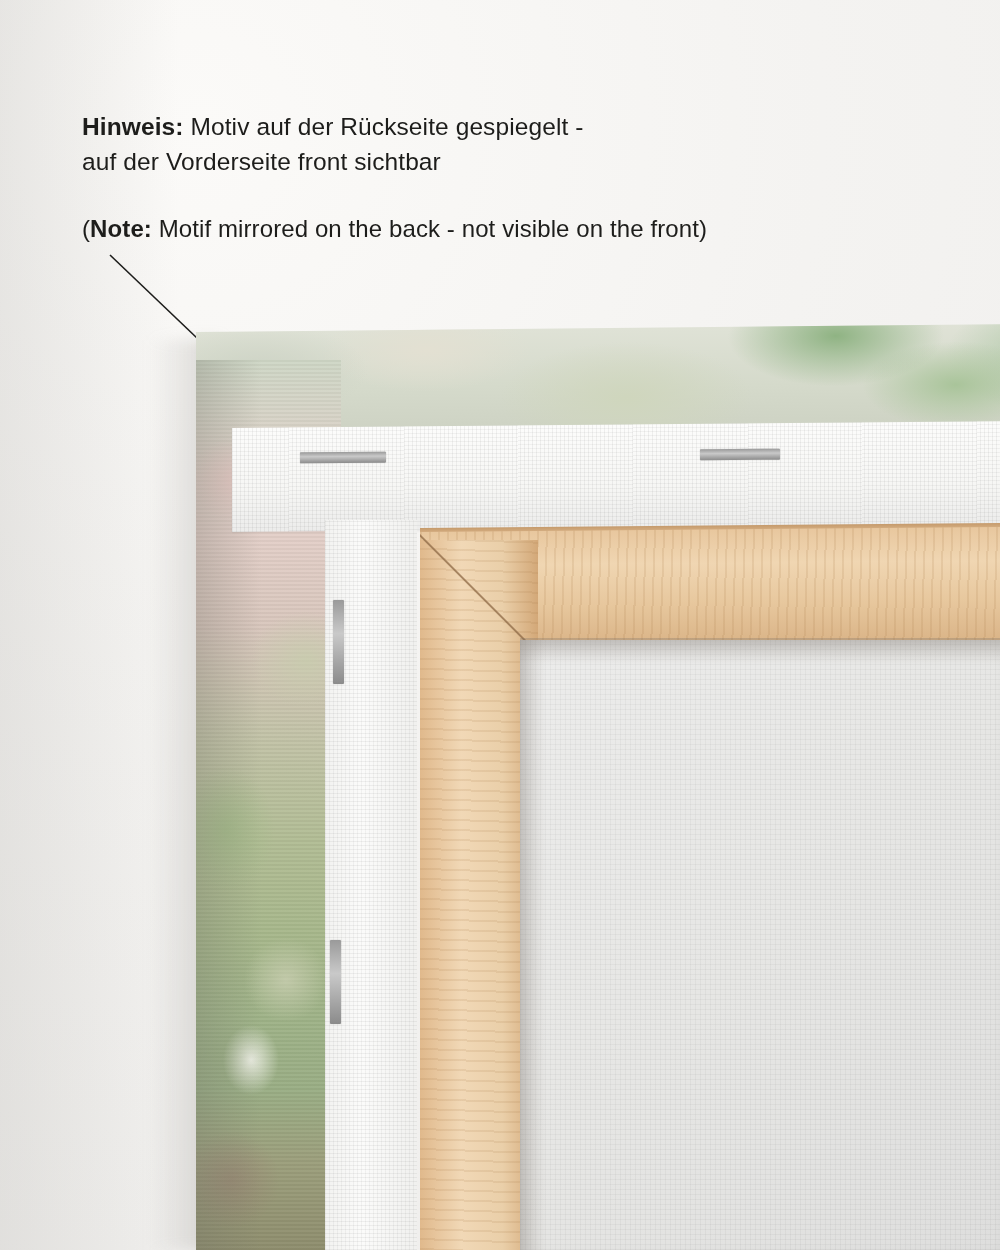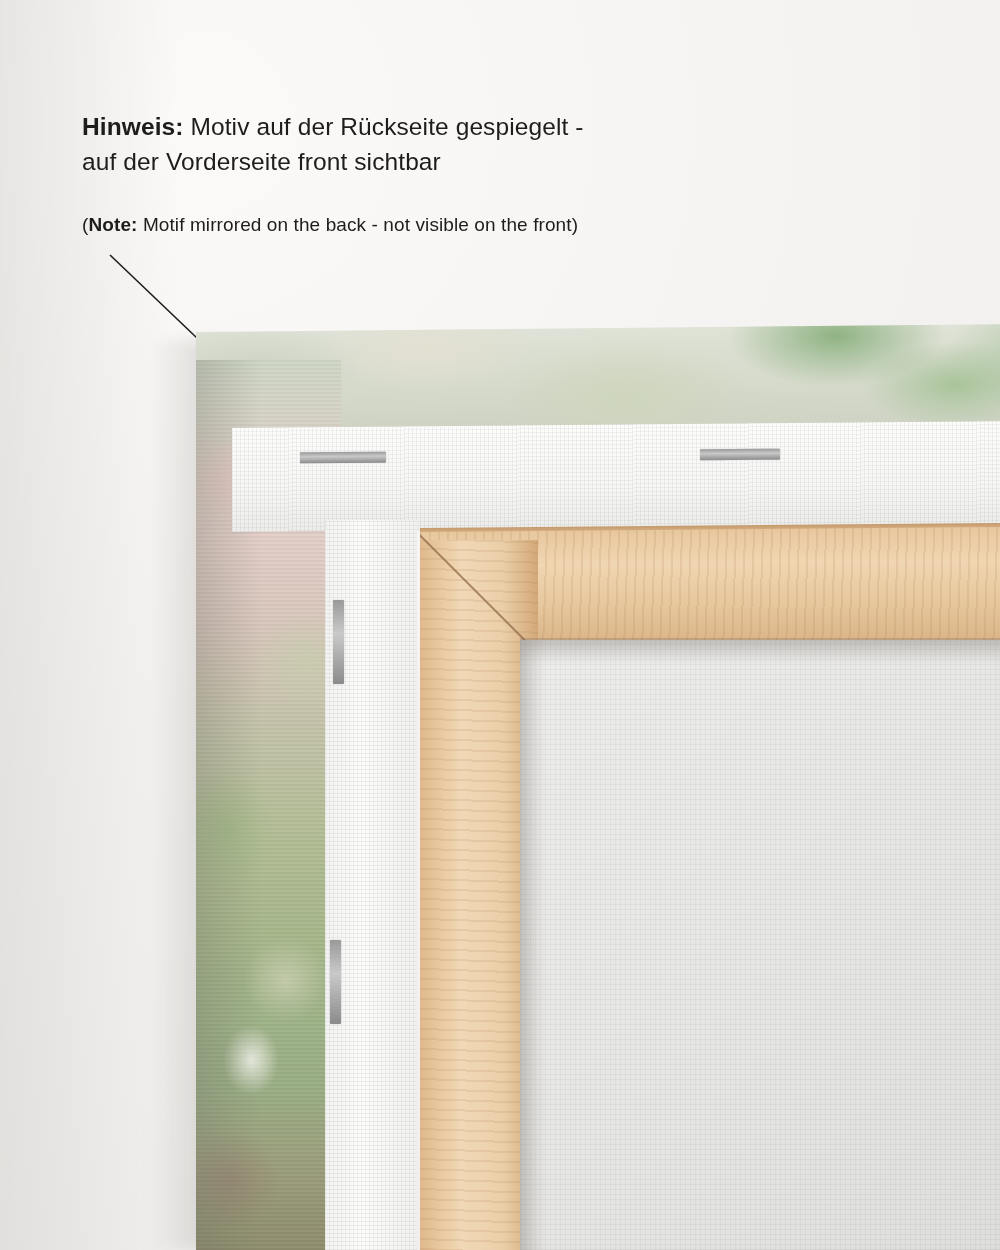--- a/index.html
+++ b/index.html
@@ -40,21 +40,21 @@
   }
   .note-de {
     font-size: 24.5px;
     line-height: 1.42;
     color: #1d1d1b;
     letter-spacing: 0.1px;
   }
   .note-de b { font-weight: 700; }
   .note-en {
     margin-top: 32px;
-    font-size: 19px;
+    font-size: 24px;
     line-height: 1.4;
     color: #1d1d1b;
     letter-spacing: 0.1px;
   }
   .note-en b { font-weight: 700; }
 
   
   .leader {
     position: absolute;
     left: 80px;

